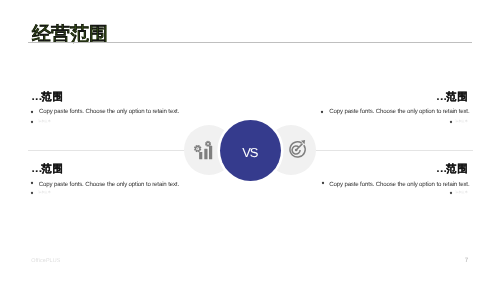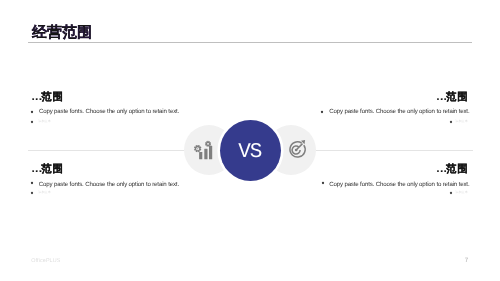--- a/index.html
+++ b/index.html
@@ -3,38 +3,38 @@
 <meta charset="utf-8">
 <style>
   html,body{margin:0;padding:0;}
   body{width:500px;height:281px;background:#ffffff;overflow:hidden;
        font-family:"Liberation Sans",sans-serif;
        -webkit-font-smoothing:antialiased;text-rendering:geometricPrecision;}
   .slide{position:relative;width:500px;height:281px;background:#fff;overflow:hidden;
          will-change:transform;}
 
   
-  .title{position:absolute;left:32px;top:25.1px;font-size:15px;font-weight:bold;
-         color:#4c1d95;line-height:1;white-space:nowrap;
+  .title{position:absolute;left:32px;top:25.1px;font-size:19px;font-weight:bold;
+         color:#4d7c0f;line-height:1;white-space:nowrap;
          -webkit-text-stroke:0.22px #151515;}
   .title-rule{position:absolute;left:28px;top:42px;width:444px;height:1px;
               background:#bfbfbf;}
 
   
   .div-left{position:absolute;left:28px;top:150px;width:155.5px;height:1px;background:#e4e4e4;}
   .div-right{position:absolute;left:316px;top:150px;width:157px;height:1px;background:#e4e4e4;}
 
   
   .circ{position:absolute;border-radius:50%;}
   .circ-gray{width:50px;height:50px;background:#f1f1f1;}
   .circ-blue{width:61.4px;height:61.4px;background:#353b8d;display:flex;
              align-items:center;justify-content:center;
              box-shadow:0 0 0 2.6px #ffffff;}
-  .vs{color:#ffffff;font-size:21px;line-height:1;letter-spacing:-1.1px;
-      margin-left:-1.1px;position:relative;top:2.5px;font-family:Liberation Mono, monospace;}
+  .vs{color:#ffffff;font-size:13px;line-height:1;letter-spacing:-1.1px;
+      margin-left:-1.1px;position:relative;top:2.5px;}
   .ico{position:absolute;}
 
   
   .blk{position:absolute;left:0;top:0;width:500px;height:214px;}
   .hd{position:absolute;font-size:10.4px;font-weight:bold;color:#151515;line-height:1;
       white-space:nowrap;-webkit-text-stroke:0.2px #151515;}
   .hd-dots{letter-spacing:0.68px;}
   .hd-name{letter-spacing:0.9px;margin-left:-1.3px;}
   .bl1{position:absolute;font-size:6.1px;color:#333333;line-height:1;white-space:nowrap;letter-spacing:-0.145px;}
   .bl2{position:absolute;font-size:3.1px;color:#dcdcdc;line-height:1;white-space:nowrap;

